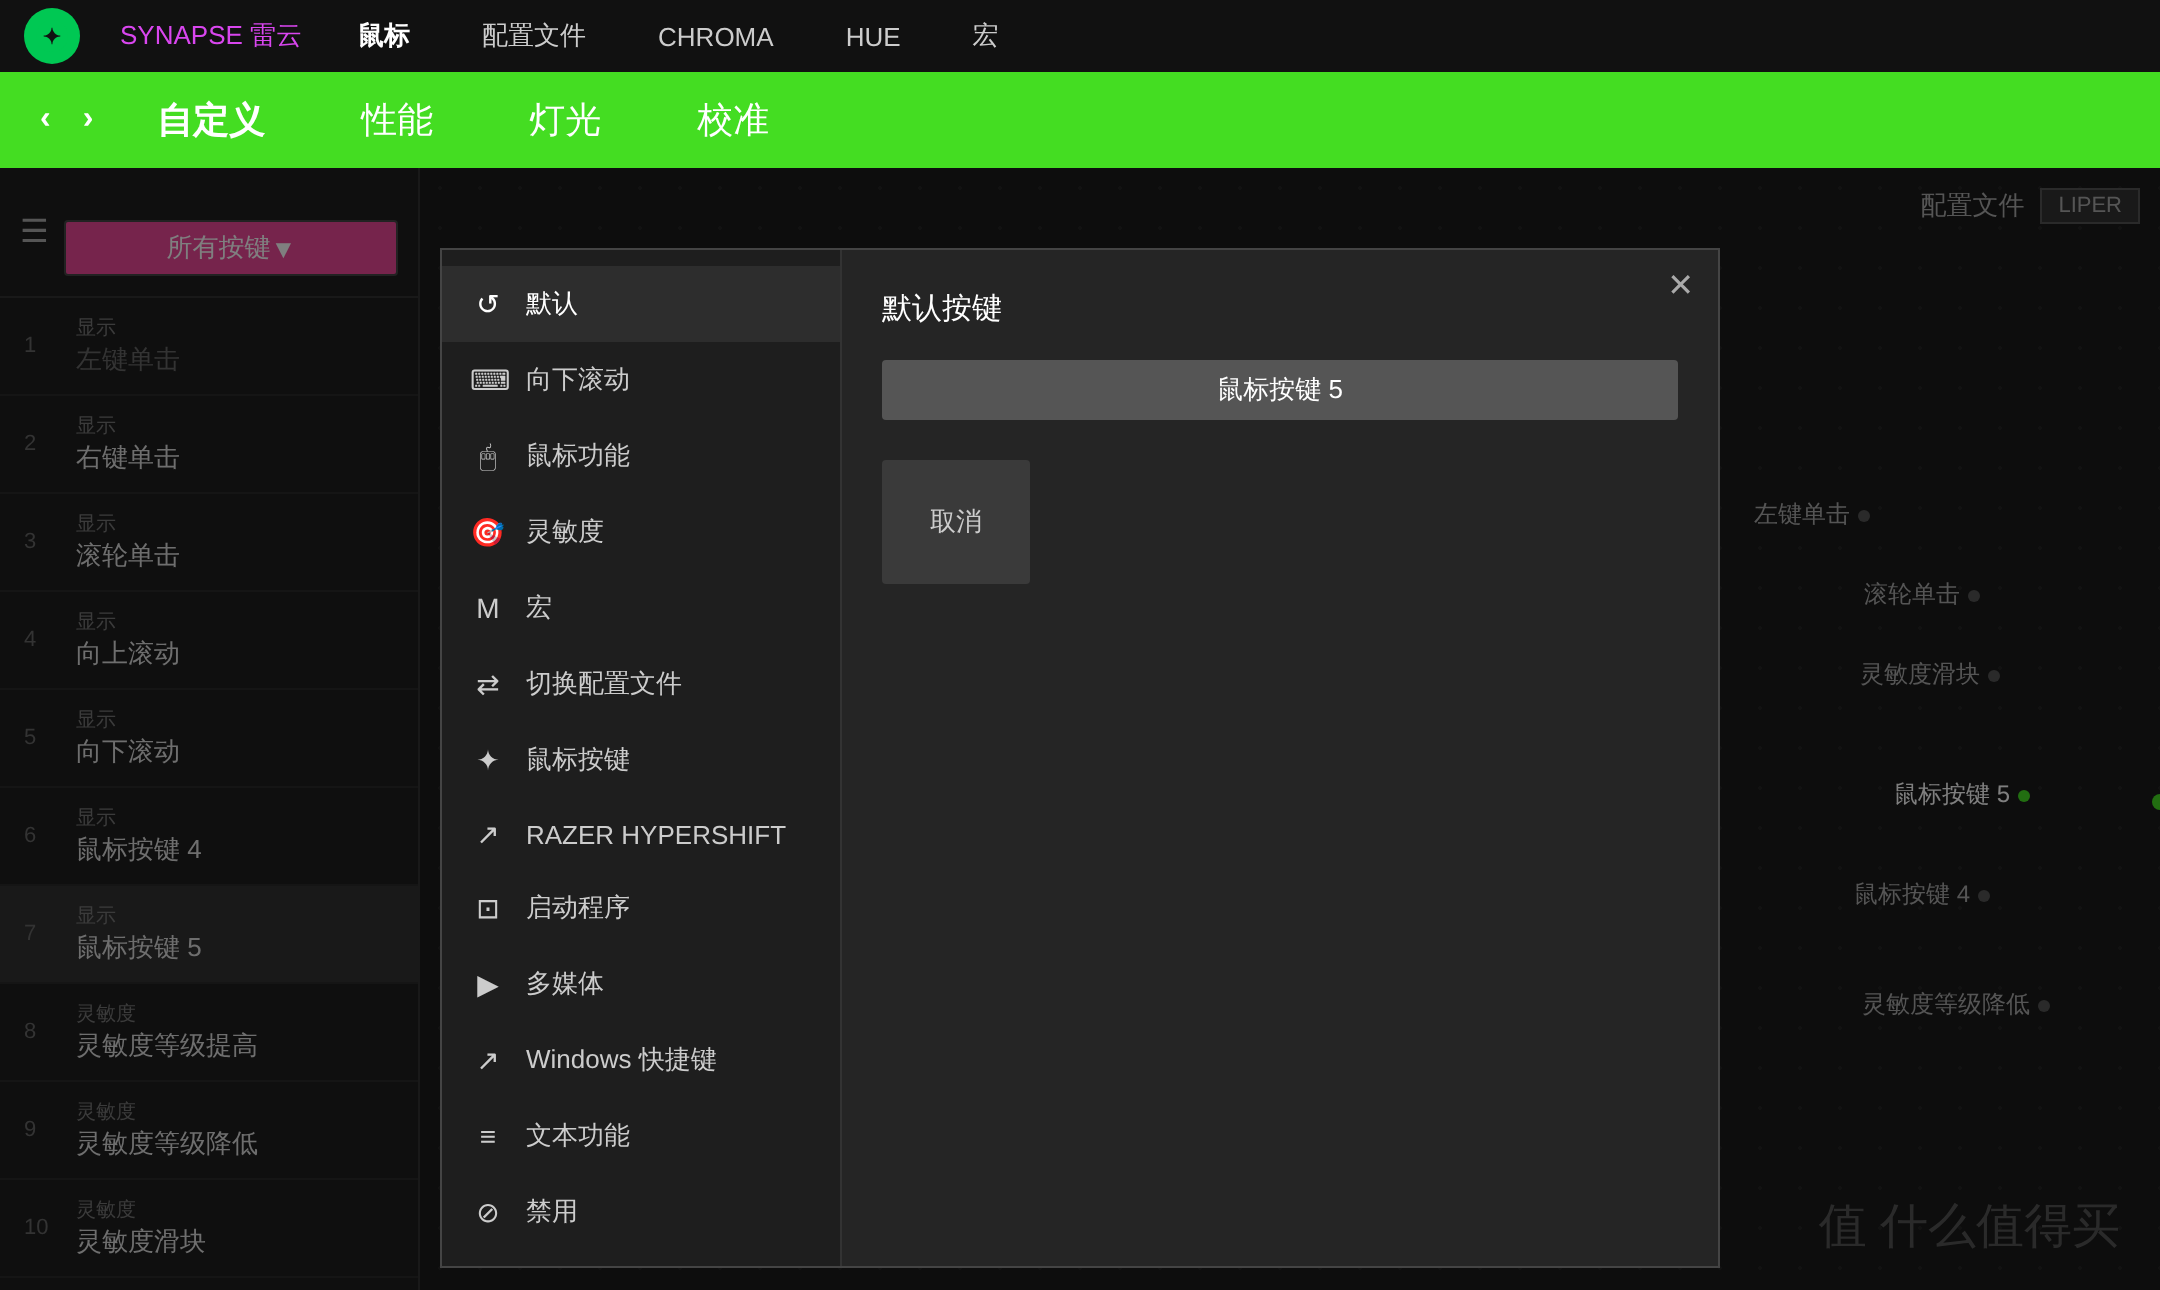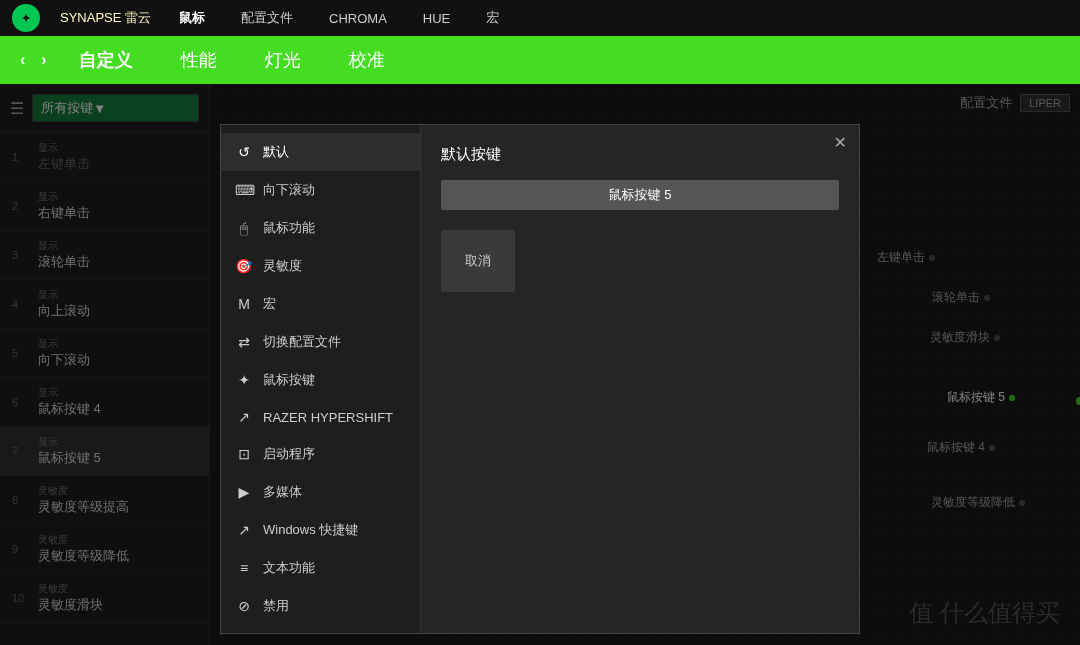--- a/index.html
+++ b/index.html
@@ -39,21 +39,21 @@
       color: #ccc;
       cursor: pointer;
       padding: 4px 8px;
     }
     .top-nav .nav-item.active {
       color: #fff;
       font-weight: bold;
     }
     .top-nav .synapse-label {
       font-size: 13px;
-      color: #fef9c3;
+      color: #d946ef;
     }
 
     
     .sub-nav {
       height: 48px;
       background: #44dd22;
       display: flex;
       align-items: center;
       padding: 0 16px;
       gap: 8px;
@@ -100,30 +100,31 @@
       gap: 8px;
       border-bottom: 1px solid #333;
     }
     .filter-bar .hamburger {
       color: #aaa;
       font-size: 16px;
       cursor: pointer;
     }
     .filter-select {
       flex: 1;
-      background: #15803d;
+      background: #ec4899;
       border: 1px solid #444;
       color: #fff;
       padding: 4px 8px;
       font-size: 13px;
       border-radius: 2px;
       cursor: pointer;
       display: flex;
       align-items: center;
-      justify-content: flex-start;
+      justify-content: center;
+      margin-top: 16px;
     }
     .key-list {
       flex: 1;
       overflow-y: auto;
     }
     .key-item {
       display: flex;
       align-items: center;
       padding: 8px 12px;
       border-bottom: 1px solid #2a2a2a;

